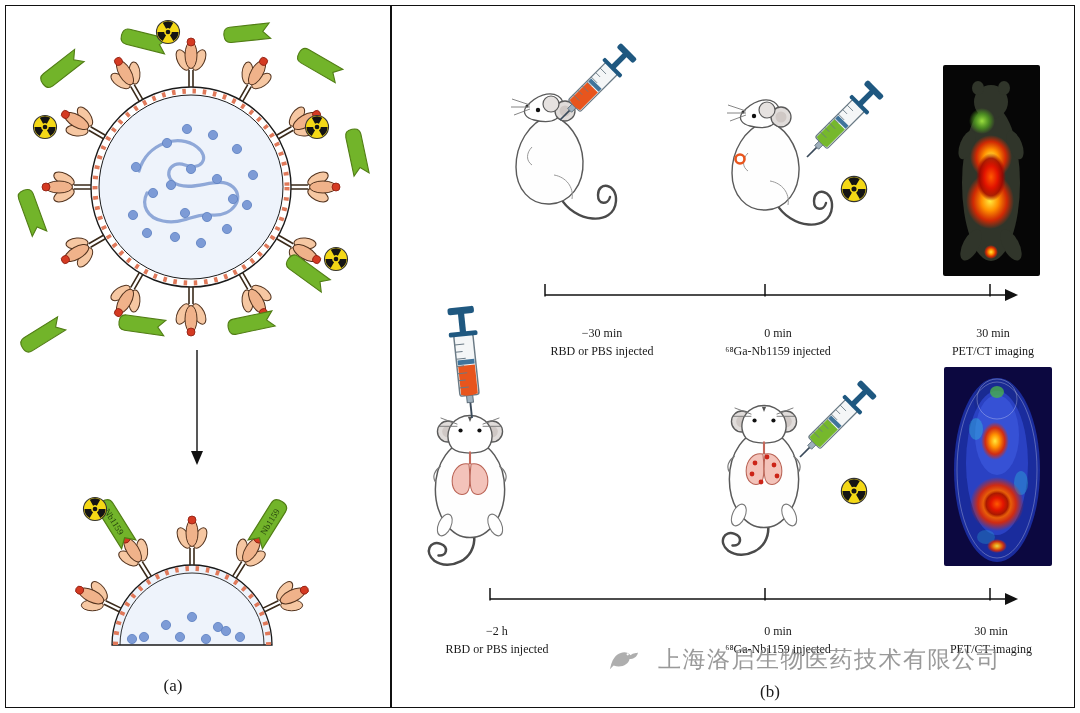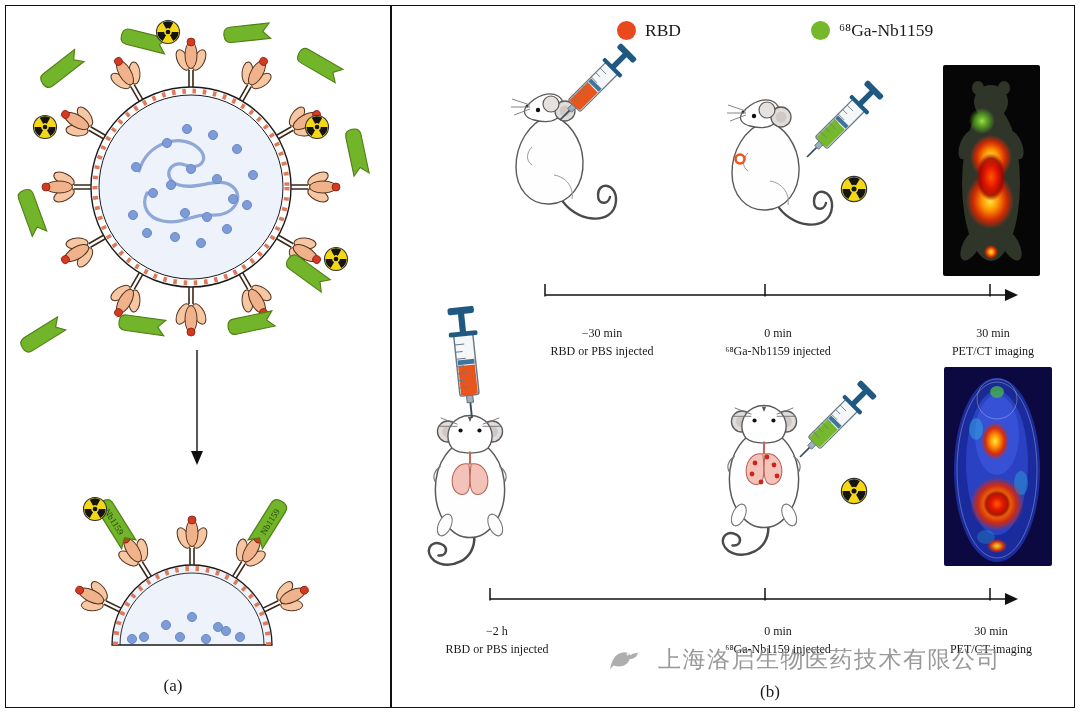--- a/index.html
+++ b/index.html
@@ -305,30 +305,20 @@
 
     <g stroke="#111" stroke-width="1.5">
       <line x1="100" y1="594" x2="615" y2="594"></line>
       <line x1="100" y1="583" x2="100" y2="595.5"></line>
       <line x1="375" y1="583" x2="375" y2="595.5"></line>
       <line x1="600" y1="583" x2="600" y2="595.5"></line>
       <polygon points="615,588 615,600 628,594" fill="#111" stroke="none"></polygon>
     </g>
   </svg>
 
-  <div class="legend">
-    <span class="legend-item">
-      <span class="dot dot-rbd"></span>
-      <span>RBD</span>
-    </span>
-    <span class="legend-item">
-      <span class="dot dot-tracer"></span>
-      <span>⁶⁸Ga-Nb1159</span>
-    </span>
-  </div>
 
   <div class="tl-label" style="left:602px; top:324px">
     <div>−30 min</div>
     <div>RBD or PBS injected</div>
   </div>
   <div class="tl-label" style="left:778px; top:324px">
     <div>0 min</div>
     <div>⁶⁸Ga-Nb1159 injected</div>
   </div>
   <div class="tl-label" style="left:993px; top:324px">

